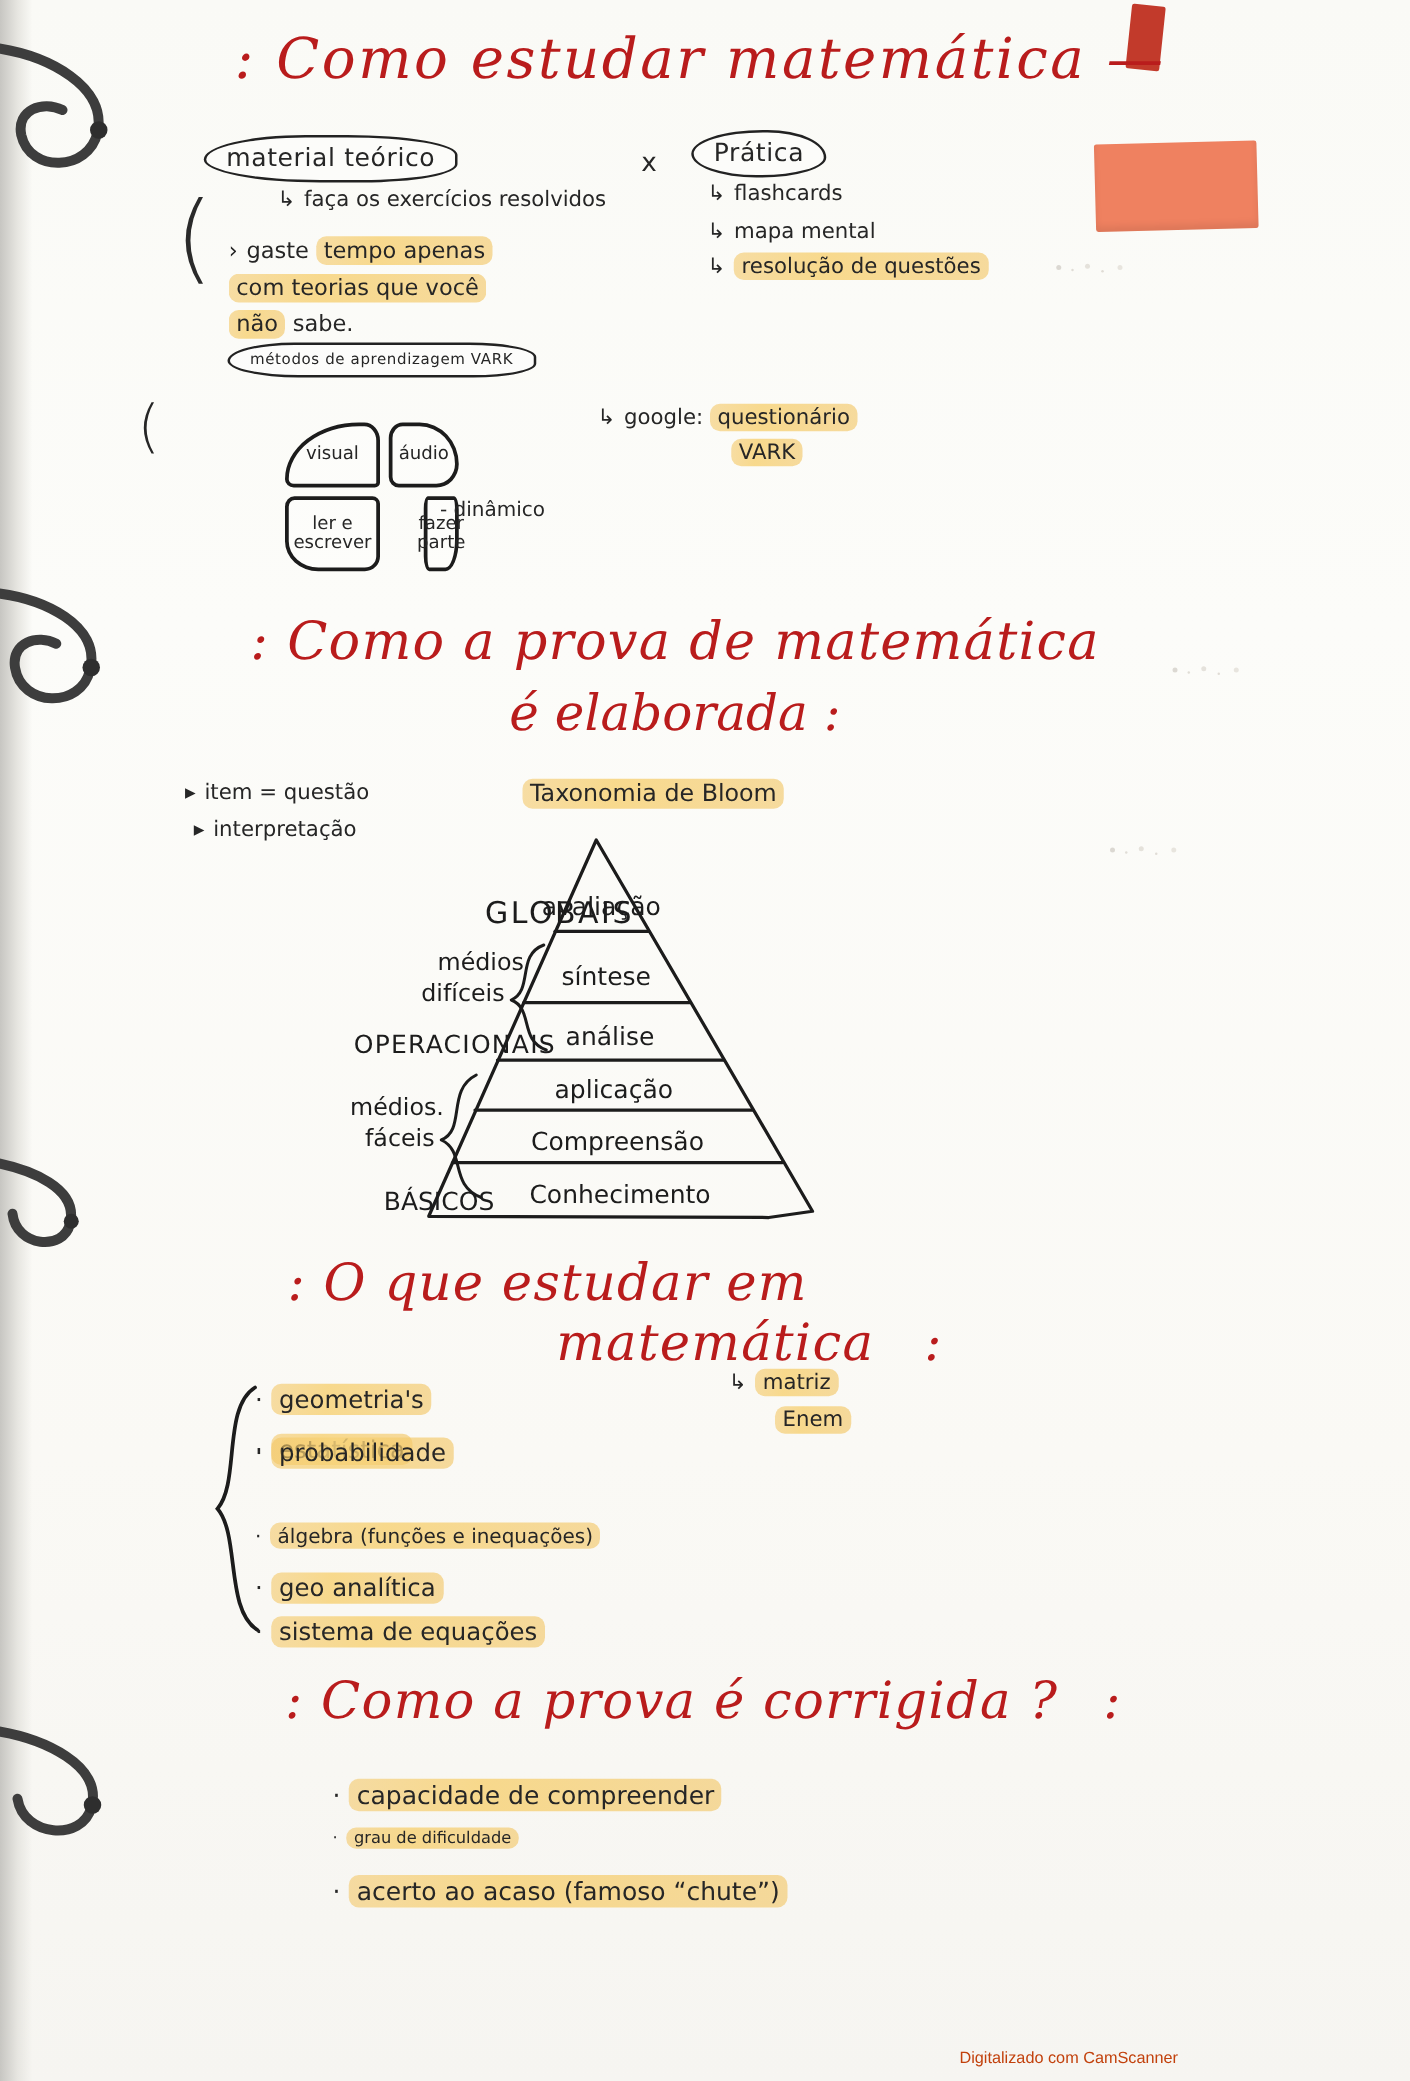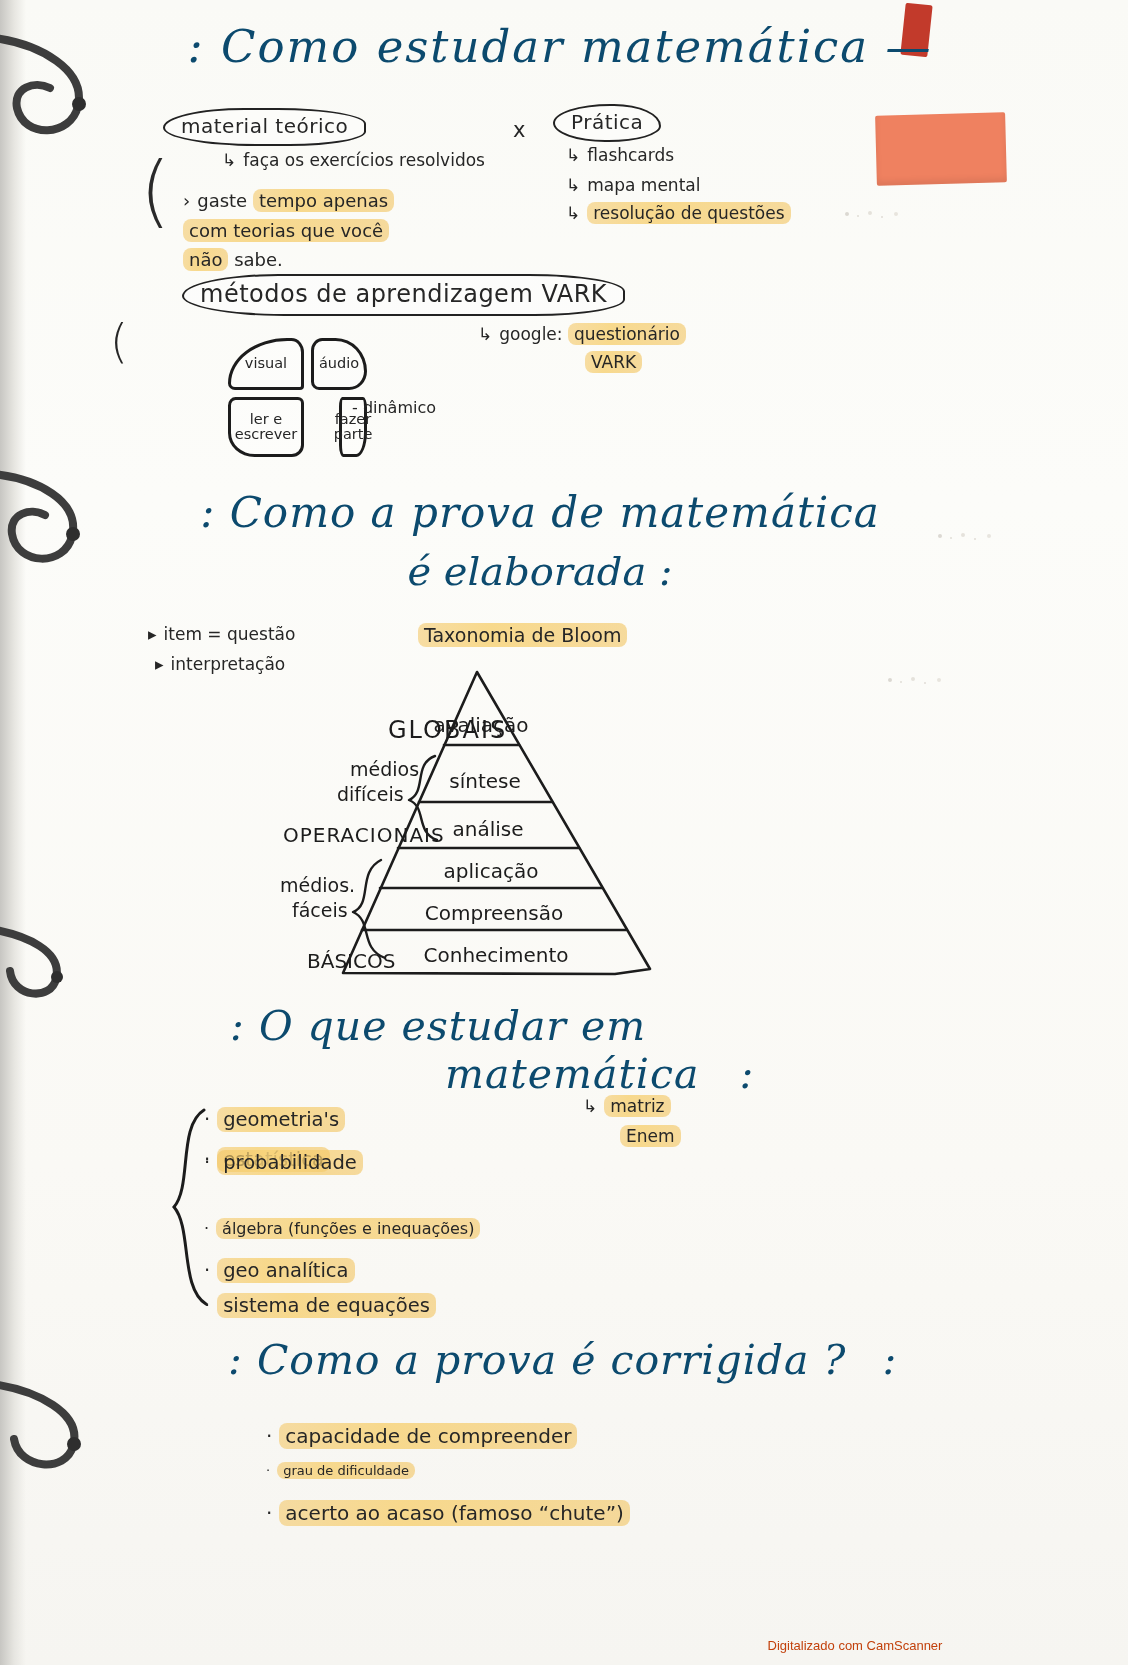--- a/index.html
+++ b/index.html
@@ -1,21 +1,21 @@
 <!DOCTYPE html>
 <html><head>
 <meta charset="utf-8">
 <style>
   html,body{margin:0;padding:0;}
   body{width:1128px;height:1665px;position:relative;overflow:hidden;
        background:linear-gradient(180deg,#fafaf6,#fcfcf9 30%,#faf9f5 70%,#f6f5f1);
        font-family:"DejaVu Sans",sans-serif;color:#262626;}
   .abs{position:absolute;}
   .hand{font-family:"DejaVu Sans",sans-serif;color:#262626;}
-  .cursive{font-family:"DejaVu Serif",serif;font-style:italic;color:#0c4a6e;}
+  .cursive{font-family:"DejaVu Serif",serif;font-style:italic;color:#b91c1c;}
   .hl{background:linear-gradient(96deg,rgba(243,196,94,.55),rgba(247,211,122,.85) 35%,rgba(242,196,96,.6));
       border-radius:8px;padding:1px 6px;box-decoration-break:clone;-webkit-box-decoration-break:clone;}
   .bubble{border:2.5px solid #222;padding:4px 16px 6px;font-size:20px;letter-spacing:.5px;
           border-radius:48% 52% 45% 55% / 62% 50% 46% 58%;background:rgba(255,255,255,.4);}
   .bubble2{border-radius:55% 45% 50% 50% / 52% 60% 44% 52%;}
   .bubble3{border-radius:50% 50% 47% 53% / 120% 95% 90% 110%;}
   .edge-strip{left:0;top:0;width:26px;height:100%;
       background:linear-gradient(90deg,#c7c6c2,#e7e6e1 55%,rgba(250,250,246,0));}
   .sticker{left:876px;top:114px;width:130px;height:70px;background:#ef8160;
       transform:rotate(-1.5deg);border-radius:2px;box-shadow:inset 0 -4px 6px rgba(0,0,0,.08);}
@@ -84,21 +84,21 @@
 <div class="abs hand note" style="left:566px;top:143px;">
   <span class="bullet-glyph">↳</span><span>flashcards</span>
 </div>
 <div class="abs hand note" style="left:566px;top:173px;">
   <span class="bullet-glyph">↳</span><span>mapa mental</span>
 </div>
 <div class="abs hand note" style="left:566px;top:201px;">
   <span class="bullet-glyph">↳</span><span class="hl">resolução de questões</span>
 </div>
 
-<div class="abs bubble bubble3 hand" style="left:182px;top:274px;font-size:24px;">
+<div class="abs bubble bubble3 hand" style="left:182px;top:274px;font-size:12px;">
   <span>métodos de aprendizagem VARK</span>
 </div>
 <div class="abs hand" style="left:110px;top:314px;font-size:46px;font-weight:300;">(</div>
 <div class="abs quad" style="left:228px;top:338px;">
   <div class="cell c-visual hand">visual</div>
   <div class="cell c-audio hand">áudio</div>
   <div class="cell c-ler hand">ler e escrever</div>
   <div class="cell c-fazer hand">fazer parte</div>
 </div>
 <div class="abs hand" style="left:352px;top:398px;font-size:16px;">

